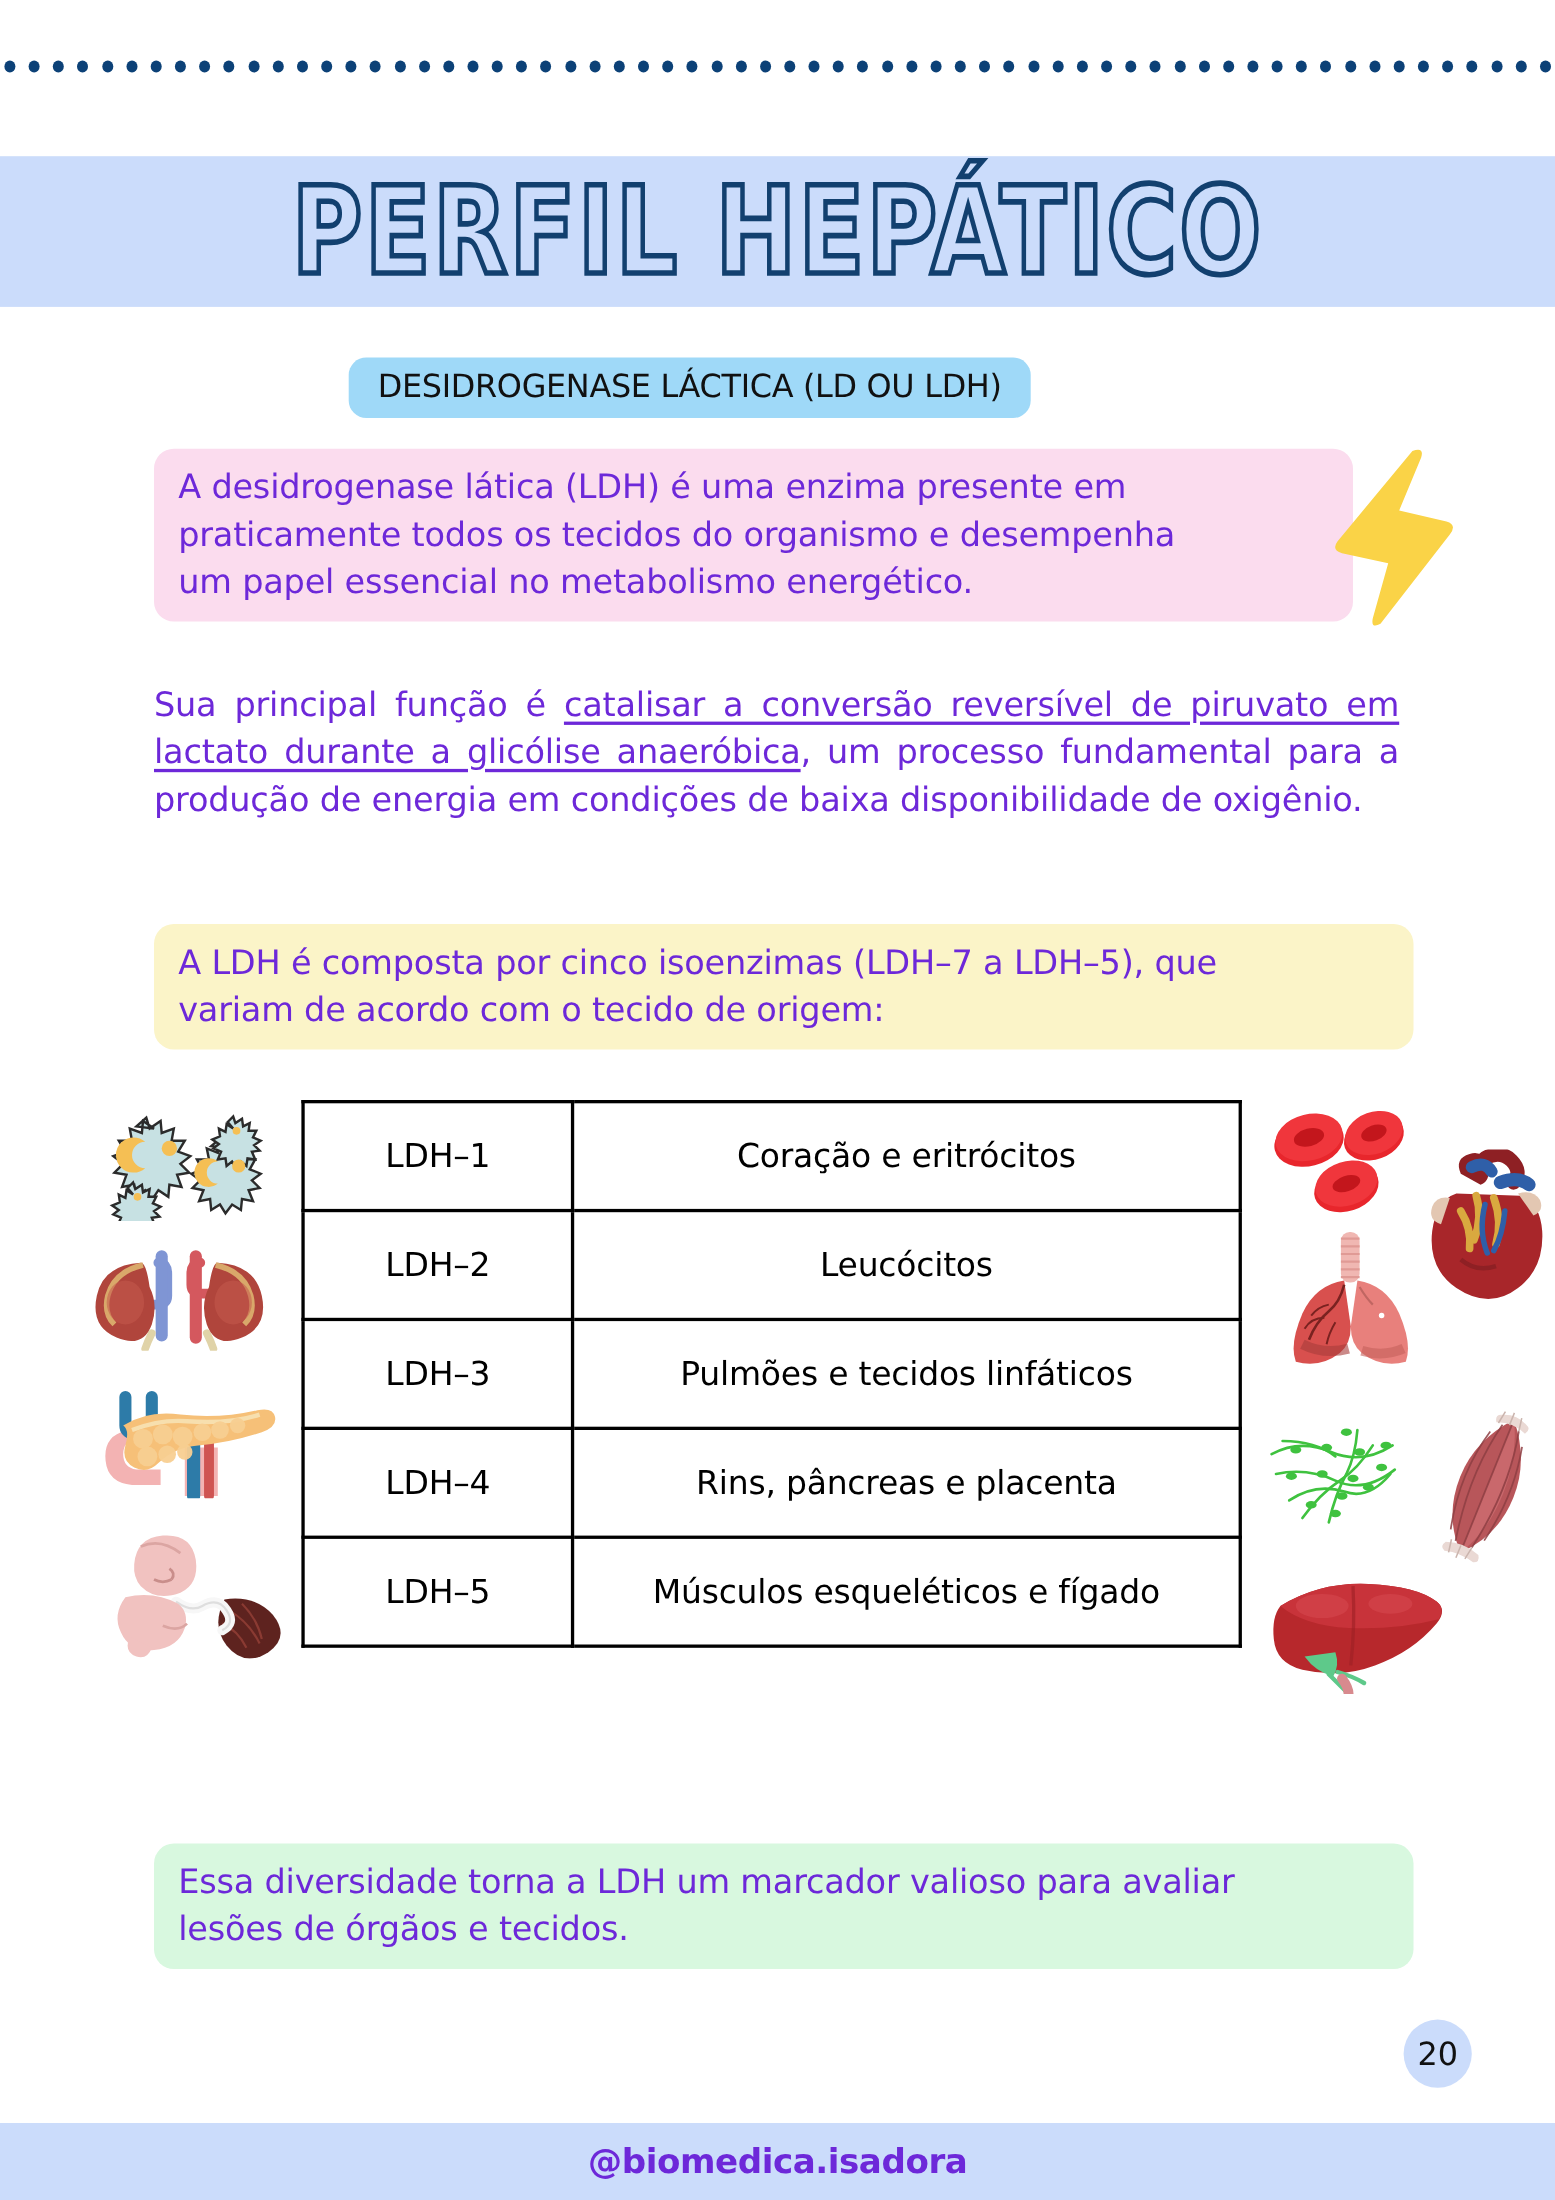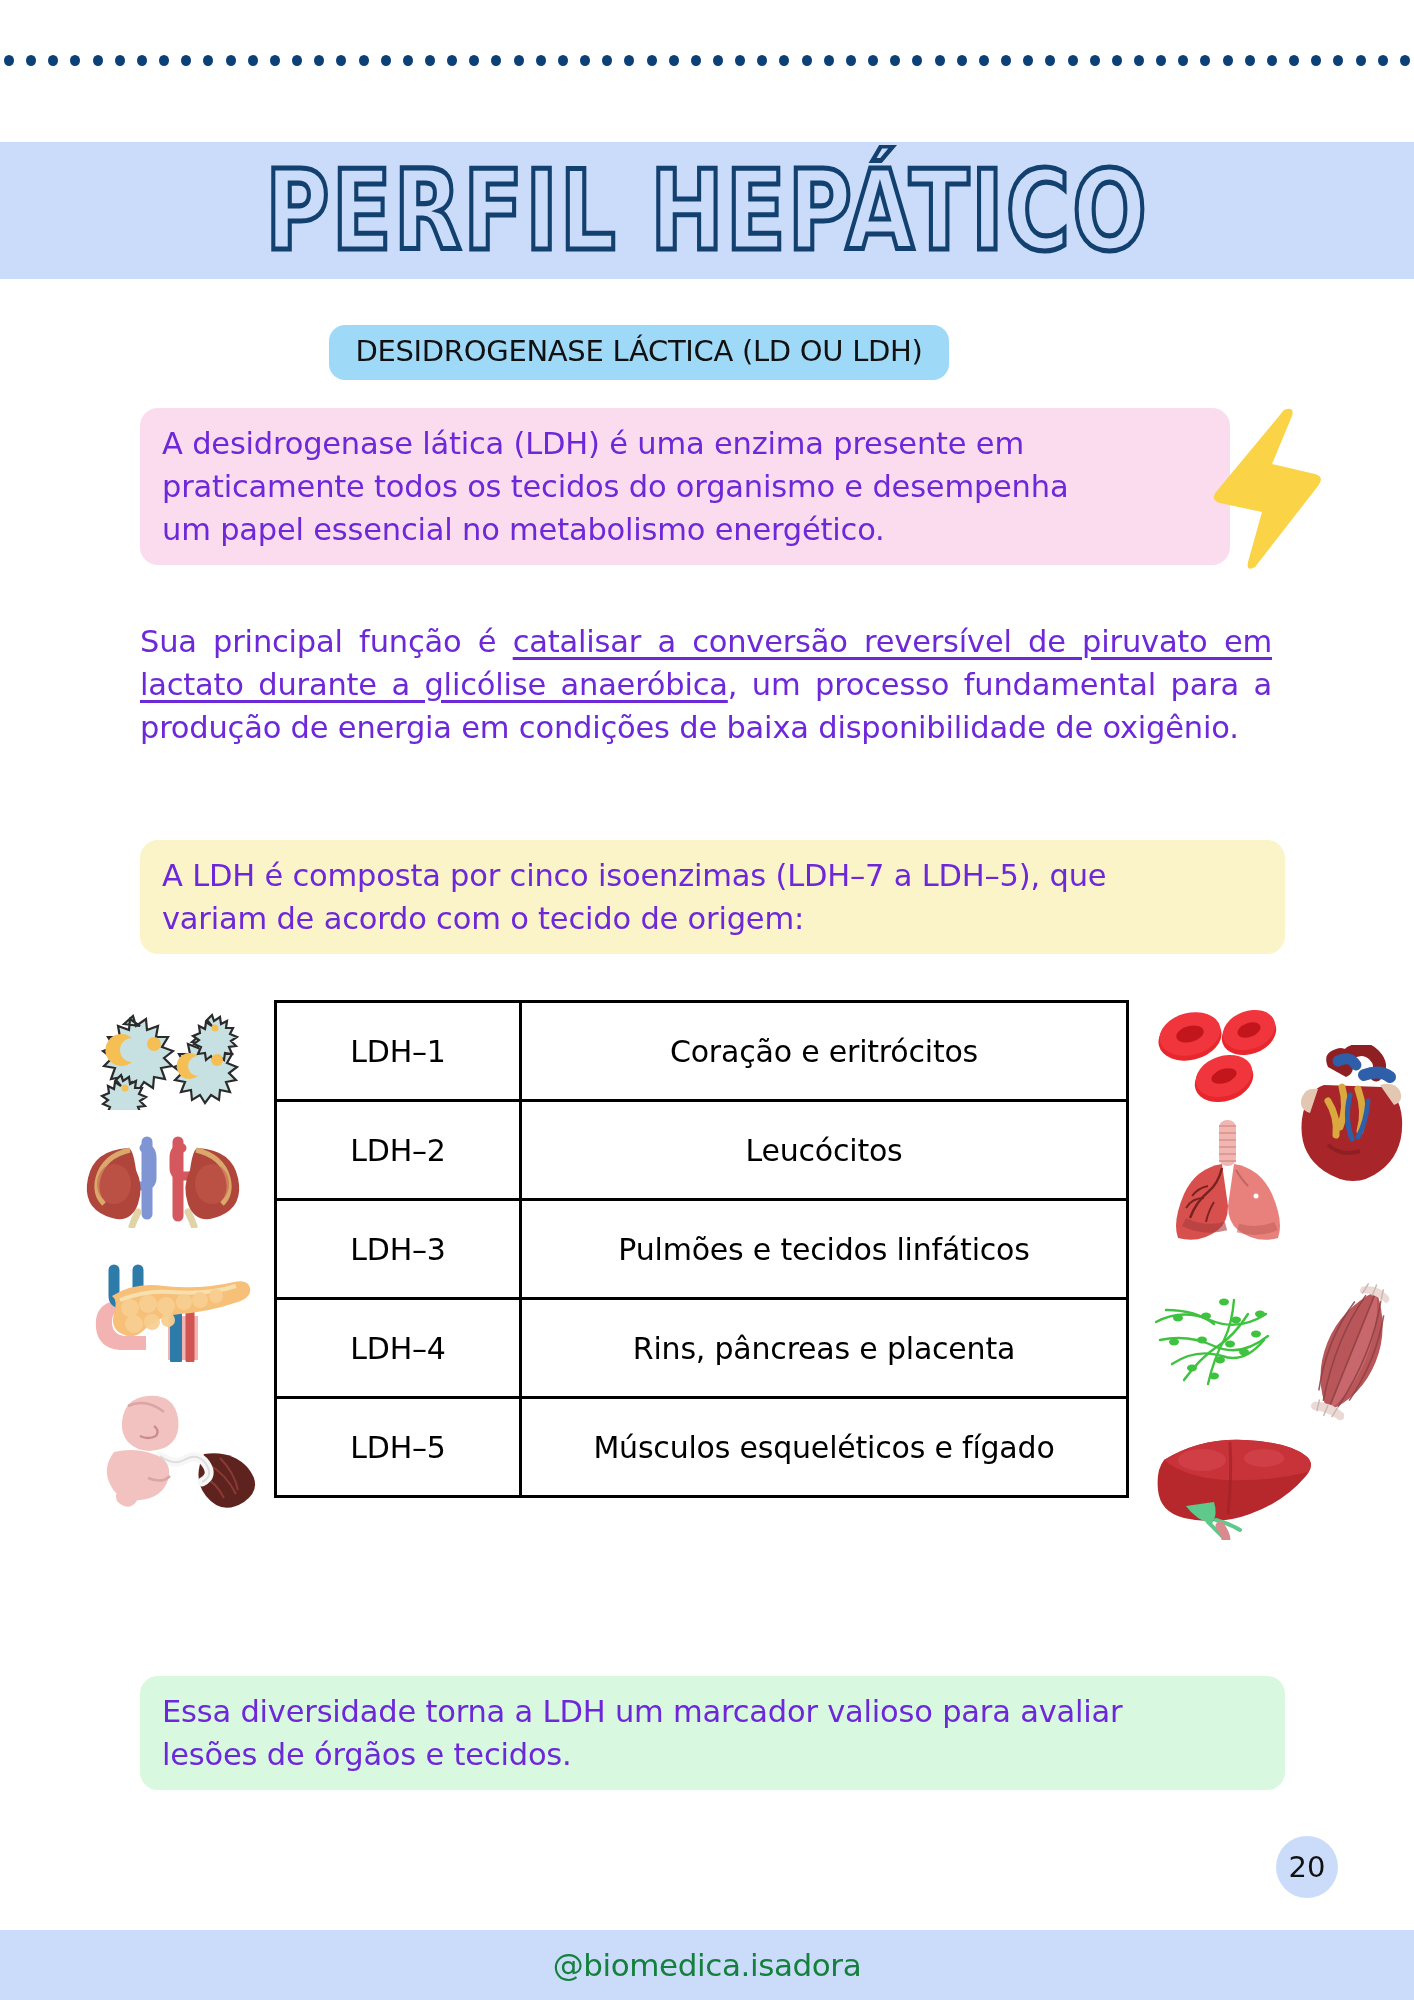--- a/index.html
+++ b/index.html
@@ -54,21 +54,21 @@
     text-stroke: 4px #12406f;
     line-height: 1;
     transform: scaleY(1.28) scaleX(1.02);
     transform-origin: center center;
     white-space: nowrap;
   }
 
   
   .subtitle-wrap {
     position: absolute;
-    left: 16px; top: 325px;
+    left: 4px; top: 325px;
     width: 1246px;
     display: flex; justify-content: center;
   }
   .subtitle-pill {
     background: #9fd9f8;
     border-radius: 16px;
     padding: 9px 26px 12px 26px;
     font-family: "DejaVu Sans", sans-serif;
     font-size: 29px;
     font-weight: 400;
@@ -165,22 +165,23 @@
   .footer-band {
     position: absolute;
     left: 0; top: 1930px;
     width: 1414px; height: 70px;
     background: #cbdcfb;
     display: flex; align-items: center; justify-content: center;
   }
   .footer-handle {
     font-family: "DejaVu Sans", sans-serif;
     font-size: 31px;
-    color: #15803d;
+    color: #6d28d9;
     letter-spacing: -0.4px;
+    font-weight: bold;
   }
 </style>
 </head>
 <body>
 
 <div class="page">
 
   <div class="dot-rule" id="dot-rule">
       <span class="dot" style="background: rgb(12, 65, 119);"></span>
       <span class="dot" style="background: rgb(12, 65, 119);"></span>

